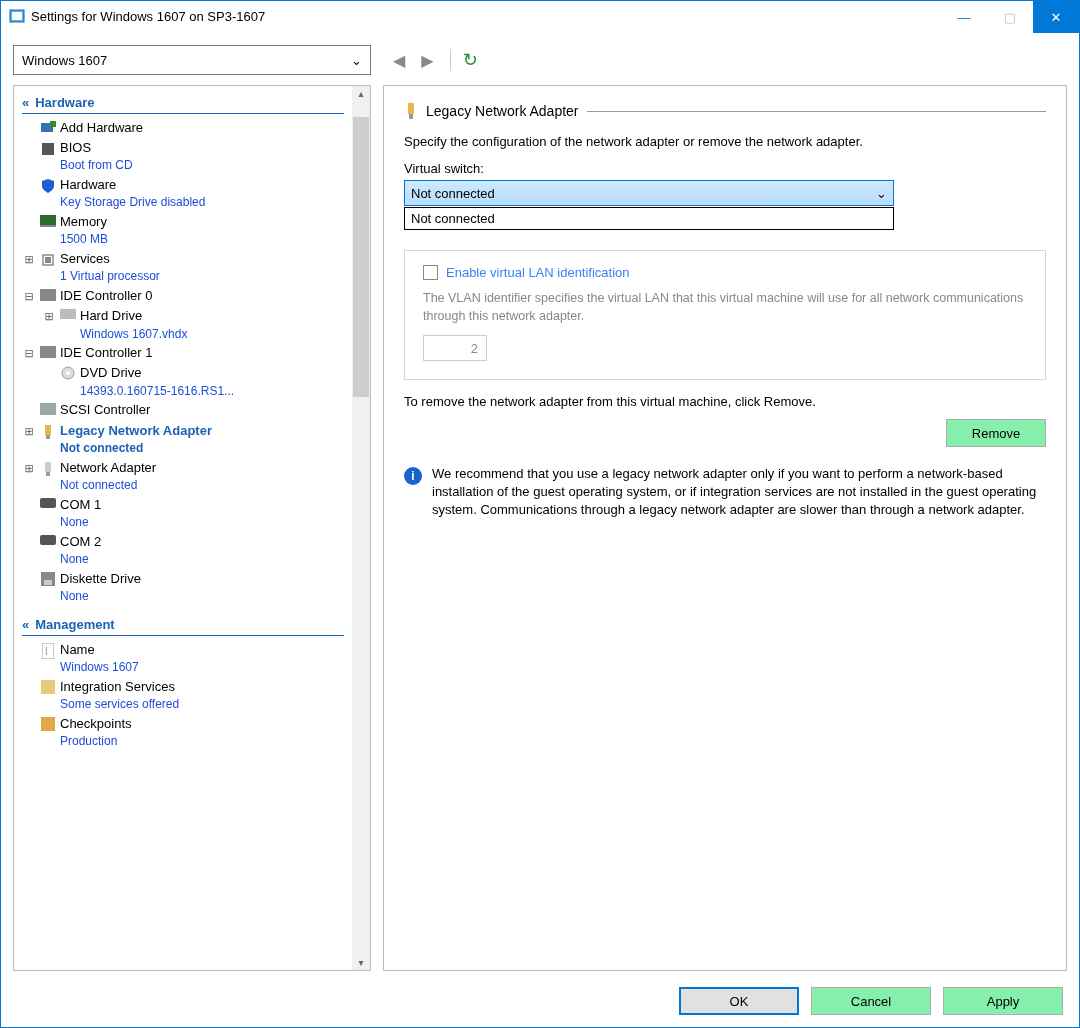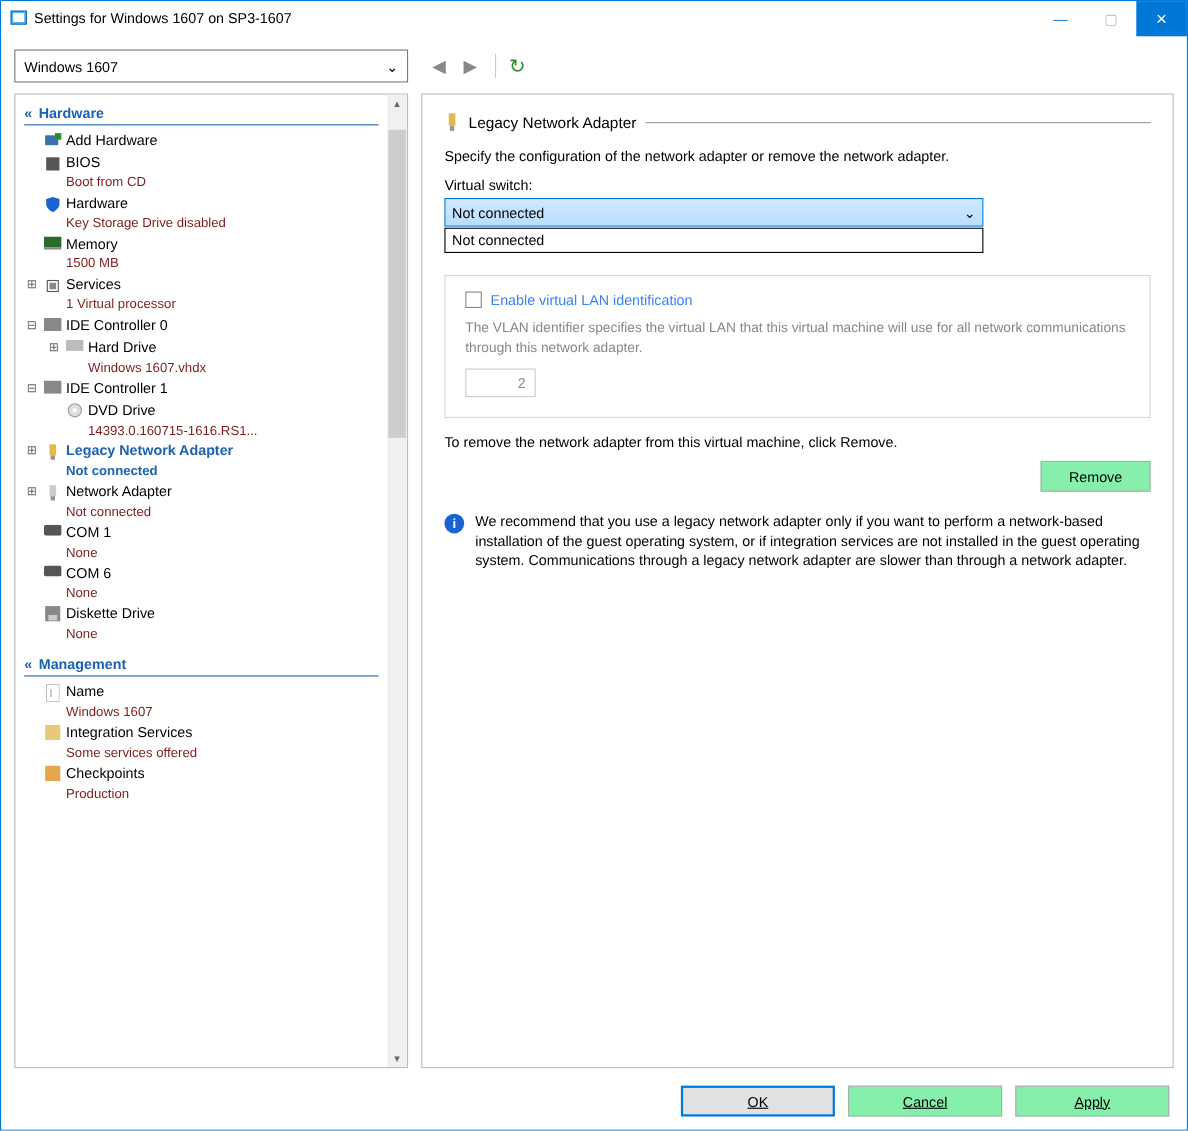--- a/index.html
+++ b/index.html
@@ -23,21 +23,21 @@
 .sidebar { flex: 1; overflow: hidden; padding: 6px 0 6px 2px; }
 .sbar-scroll { width: 18px; background: #f0f0f0; display:flex;flex-direction:column;align-items:center; }
 .sbar-scroll .thumb { width: 16px; height: 280px; background: #cdcdcd; margin-top:18px;}
 .section-hdr { display: flex; align-items: center; gap: 6px; color: #1a62b3; font-weight: bold; border-bottom: 1px solid #1a62b3; margin: 0 8px 4px 6px; padding: 3px 0; }
 .chev-up { color:#1a62b3; font-size:13px;}
 .tree-item { display: flex; align-items: flex-start; padding: 1px 0 1px 6px; gap: 2px; line-height: 1.4; }
 .exp { width: 14px; text-align: center; color: #666; font-size: 11px; user-select:none; padding-top:2px;}
 .tic { width: 20px; display: flex; align-items: center; justify-content: center; padding-top:2px; }
 .tcol { display: flex; flex-direction: column; }
 .tlabel { color: #000; }
-.tsub { color: #7f1d1d; font-size: 12px; }
+.tsub { color: #1d4ed8; font-size: 12px; }
 .sel .tlabel, .sel .tsub { color: #1a62b3; font-weight: bold; }
 .indent1 { padding-left: 26px; }
 .content { flex: 1; border: 1px solid #bcbcbc; background: #fff; padding: 16px 20px; position: relative; display:flex; flex-direction:column; }
 .panel-hdr { display: flex; align-items: center; gap: 8px; margin-bottom: 14px; }
 .panel-hdr .line { flex: 1; height: 1px; background: #999; }
 .desc { margin-bottom: 12px; color:#000; }
 .field-label { margin-bottom: 4px; color:#000;}
 .combo { width: 490px; height: 26px; border: 1px solid #0078d7; background: linear-gradient(#cfe8ff,#b9ddff); display: flex; align-items: center; justify-content: space-between; padding: 0 6px; position: relative; }
 .combo-list { position: absolute; top: 26px; left: -1px; width: 490px; border: 1px solid #000; background: #fff; z-index: 10; }
 .combo-opt { padding: 3px 6px; }
@@ -46,21 +46,21 @@
 .vlan-row { display: flex; align-items: center; gap: 8px; color:#3b82f6; }
 .vlan-check { width: 15px; height: 15px; border:1px solid #888; }
 .vlan-text { margin-top: 10px; font-size: 12.5px; line-height:1.4; }
 .vlan-input { margin-top: 10px; width: 64px; height: 26px; border:1px solid #ccc; text-align:right; padding-right:8px; color:#888; display:flex;align-items:center;justify-content:flex-end;}
 .remove-row { margin-top: 14px; color:#000;}
 .remove-btn-wrap { display:flex; justify-content:flex-end; margin-top:10px;}
 .btn { min-width: 100px; height: 28px; border: 1px solid #adadad; background: #86efac; display: inline-flex; align-items: center; justify-content: center; padding:0 14px; }
 .info-row { display: flex; gap: 10px; margin-top: 18px; color:#000; line-height:1.4; }
 .info-icon { width: 18px; height: 18px; border-radius: 50%; background: #1a62d0; color: #fff; font-size: 12px; font-weight:bold; display:flex;align-items:center;justify-content:center; flex-shrink:0; margin-top:2px;}
 .footer { display: flex; justify-content: flex-end; gap: 12px; padding: 6px 4px 0; }
-.footer .btn { width: 140px; text-decoration: underline; }
+.footer .btn { width: 120px; }
 .footer .btn.primary { border: 2px solid #0078d7; background:#e1e1e1; }
 svg{display:block;}
 </style>
 </head>
 <body>
 
 <div class="window">
   <div class="titlebar">
     <div class="titlebar-left">
       <svg class="titlebar-icon" viewBox="0 0 16 16">
@@ -208,20 +208,31 @@
                   <circle cx="7" cy="7" r="6" fill="#ddd" stroke="#999"></circle>
                   <circle cx="7" cy="7" r="2" fill="#fff"></circle>
                 </svg>
               </span>
             <div class="tcol">
                 <span class="tlabel">DVD Drive</span>
                 <span class="tsub">14393.0.160715-1616.RS1...</span>
               </div>
           </div>
 
+          <div class="tree-item">
+            <span class="exp"></span>
+              <span class="tic">
+                <svg width="16" height="12">
+                  <rect width="16" height="12" fill="#9aa"></rect>
+                </svg>
+              </span>
+            <div class="tcol">
+                <span class="tlabel">SCSI Controller</span>
+              </div>
+          </div>
 
           <div class="tree-item sel">
             <span class="exp">⊞</span>
               <span class="tic">
                 <svg width="14" height="16">
                   <rect x="4" y="1" width="6" height="10" fill="#e6b84a"></rect>
                   <rect x="5" y="11" width="4" height="4" fill="#999"></rect>
                 </svg>
               </span>
             <div class="tcol">
@@ -258,21 +269,21 @@
           </div>
 
           <div class="tree-item">
             <span class="exp"></span>
               <span class="tic">
                 <svg width="16" height="10">
                   <rect width="16" height="10" fill="#555" rx="2"></rect>
                 </svg>
               </span>
             <div class="tcol">
-                <span class="tlabel">COM 6</span>
+                <span class="tlabel">COM 2</span>
                 <span class="tsub">None</span>
               </div>
           </div>
 
           <div class="tree-item">
             <span class="exp"></span>
               <span class="tic">
                 <svg width="14" height="14">
                   <rect width="14" height="14" fill="#888"></rect>
                   <rect x="3" y="8" width="8" height="5" fill="#ccc"></rect>

